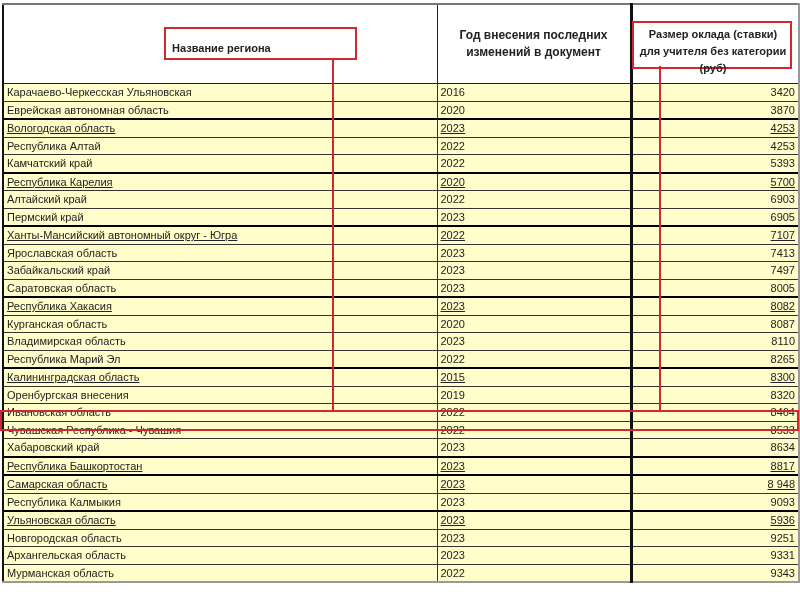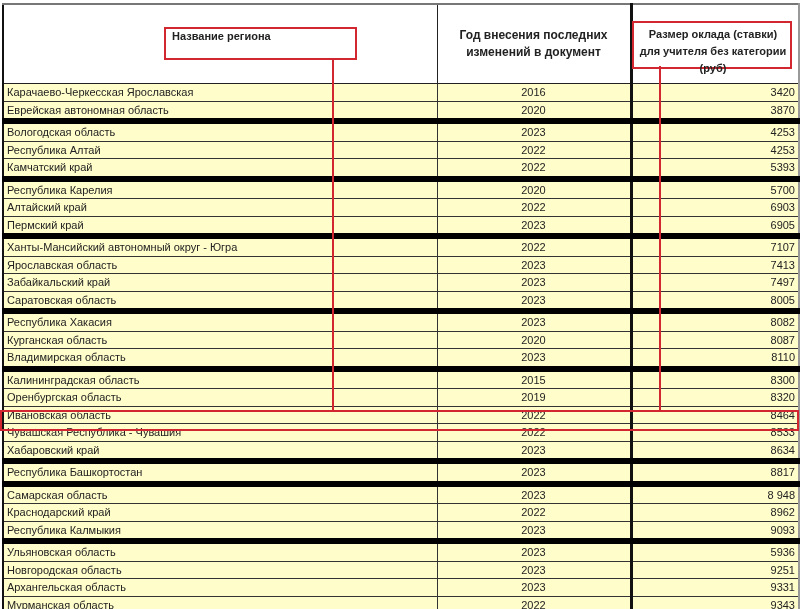--- a/index.html
+++ b/index.html
@@ -12,23 +12,23 @@
   col.c3 { width: 168px; }
   th { height: 78px; background: #ffffff; border: 1px solid #222; border-top: 2px solid #777;
        font-weight: bold; font-size: 12px; color: #222; text-align: center; vertical-align: middle;
        padding: 0 4px; line-height: 17px; margin-left: 48px; }
   th.c1h { border-left: 2px solid #111; }
   th.c2h { border-right: 3px solid #111; }
   th.c3h { border-right: 2px solid #999; }
   td { height: 16.5px; background: #fffdca; border-top: 1px solid #333; border-bottom: 1px solid #333;
        font-size: 11px; color: #222; padding: 0 3px; line-height: 16px; white-space: nowrap; overflow: hidden; }
   td.name { border-left: 2px solid #111; text-align: left; }
-  td.year { text-align: center; border-right: 3px solid #111; border-left: 1px solid #333; }
+  td.year { text-align: left; border-right: 3px solid #111; border-left: 1px solid #333; }
   td.salary { text-align: right; border-right: 2px solid #999; padding-left: 32px; }
-  tr.thick td { border-top: 6px solid #000000; }
+  tr.thick td { border-top: 2px solid #000000; text-decoration: underline; }
   tbody tr:last-child td { border-bottom: 2px solid #999; }
 
   .hl { position: absolute; border: 2px solid #d22630; pointer-events: none; }
   .hl-line { position: absolute; background: #d22630; width: 2px; pointer-events: none; }
   .hlabel { position: absolute; font-weight: bold; font-size: 11px; color: #222; line-height: 17px; }
 </style>
 </head>
 <body>
 
 <div class="sheet">
@@ -40,21 +40,21 @@
       </colgroup>
     <thead>
       <tr>
         <th class="c1h"></th>
         <th class="c2h">Год внесения последних изменений в документ</th>
         <th class="c3h"></th>
       </tr>
     </thead>
     <tbody id="tbody">
         <tr>
-          <td class="name">Карачаево-Черкесская Ярославская</td>
+          <td class="name">Карачаево-Черкесская Ульяновская</td>
           <td class="year">2016</td>
           <td class="salary">3420</td>
         </tr>
         <tr>
           <td class="name">Еврейская автономная область</td>
           <td class="year">2020</td>
           <td class="salary">3870</td>
         </tr>
         <tr class="thick">
           <td class="name">Вологодская область</td>
@@ -114,27 +114,32 @@
         <tr>
           <td class="name">Курганская область</td>
           <td class="year">2020</td>
           <td class="salary">8087</td>
         </tr>
         <tr>
           <td class="name">Владимирская область</td>
           <td class="year">2023</td>
           <td class="salary">8110</td>
         </tr>
+        <tr>
+          <td class="name">Республика Марий Эл</td>
+          <td class="year">2022</td>
+          <td class="salary">8265</td>
+        </tr>
         <tr class="thick">
           <td class="name">Калининградская область</td>
           <td class="year">2015</td>
           <td class="salary">8300</td>
         </tr>
         <tr>
-          <td class="name">Оренбургская область</td>
+          <td class="name">Оренбургская внесения</td>
           <td class="year">2019</td>
           <td class="salary">8320</td>
         </tr>
         <tr>
           <td class="name">Ивановская область</td>
           <td class="year">2022</td>
           <td class="salary">8464</td>
         </tr>
         <tr>
           <td class="name">Чувашская Республика - Чувашия</td>
@@ -148,25 +153,20 @@
         </tr>
         <tr class="thick">
           <td class="name">Республика Башкортостан</td>
           <td class="year">2023</td>
           <td class="salary">8817</td>
         </tr>
         <tr class="thick">
           <td class="name">Самарская область</td>
           <td class="year">2023</td>
           <td class="salary">8 948</td>
-        </tr>
-        <tr>
-          <td class="name">Краснодарский край</td>
-          <td class="year">2022</td>
-          <td class="salary">8962</td>
         </tr>
         <tr>
           <td class="name">Республика Калмыкия</td>
           <td class="year">2023</td>
           <td class="salary">9093</td>
         </tr>
         <tr class="thick">
           <td class="name">Ульяновская область</td>
           <td class="year">2023</td>
           <td class="salary">5936</td>
@@ -184,20 +184,20 @@
         <tr>
           <td class="name">Мурманская область</td>
           <td class="year">2022</td>
           <td class="salary">9343</td>
         </tr>
       </tbody>
   </table>
 </div>
 
 <div class="hl" style="left: 164px; top: 27px; width: 189px; height: 29px; border-color: rgb(210, 38, 48);"></div>
-<div class="hlabel" style="left:172px; top:28px;">Название региона</div>
+<div class="hlabel" style="left:172px; top:40px;">Название региона</div>
 <div class="hl-line" style="left: 332px; top: 58px; height: 352px; background: rgb(210, 38, 48);"></div>
 
 <div class="hl" style="left: 632px; top: 21px; width: 156px; height: 44px; border-color: rgb(210, 38, 48);"></div>
 <div class="hlabel" style="left:638px; top:26px; width:150px; text-align:center;">Размер оклада (ставки) для учителя без категории (руб)</div>
 <div class="hl-line" style="left: 659px; top: 66px; height: 344px; background: rgb(210, 38, 48);"></div>
 
 <div class="hl" style="left: 0px; top: 410px; width: 795px; height: 17px; border-color: rgb(210, 38, 48);"></div>
 
 </body></html>

